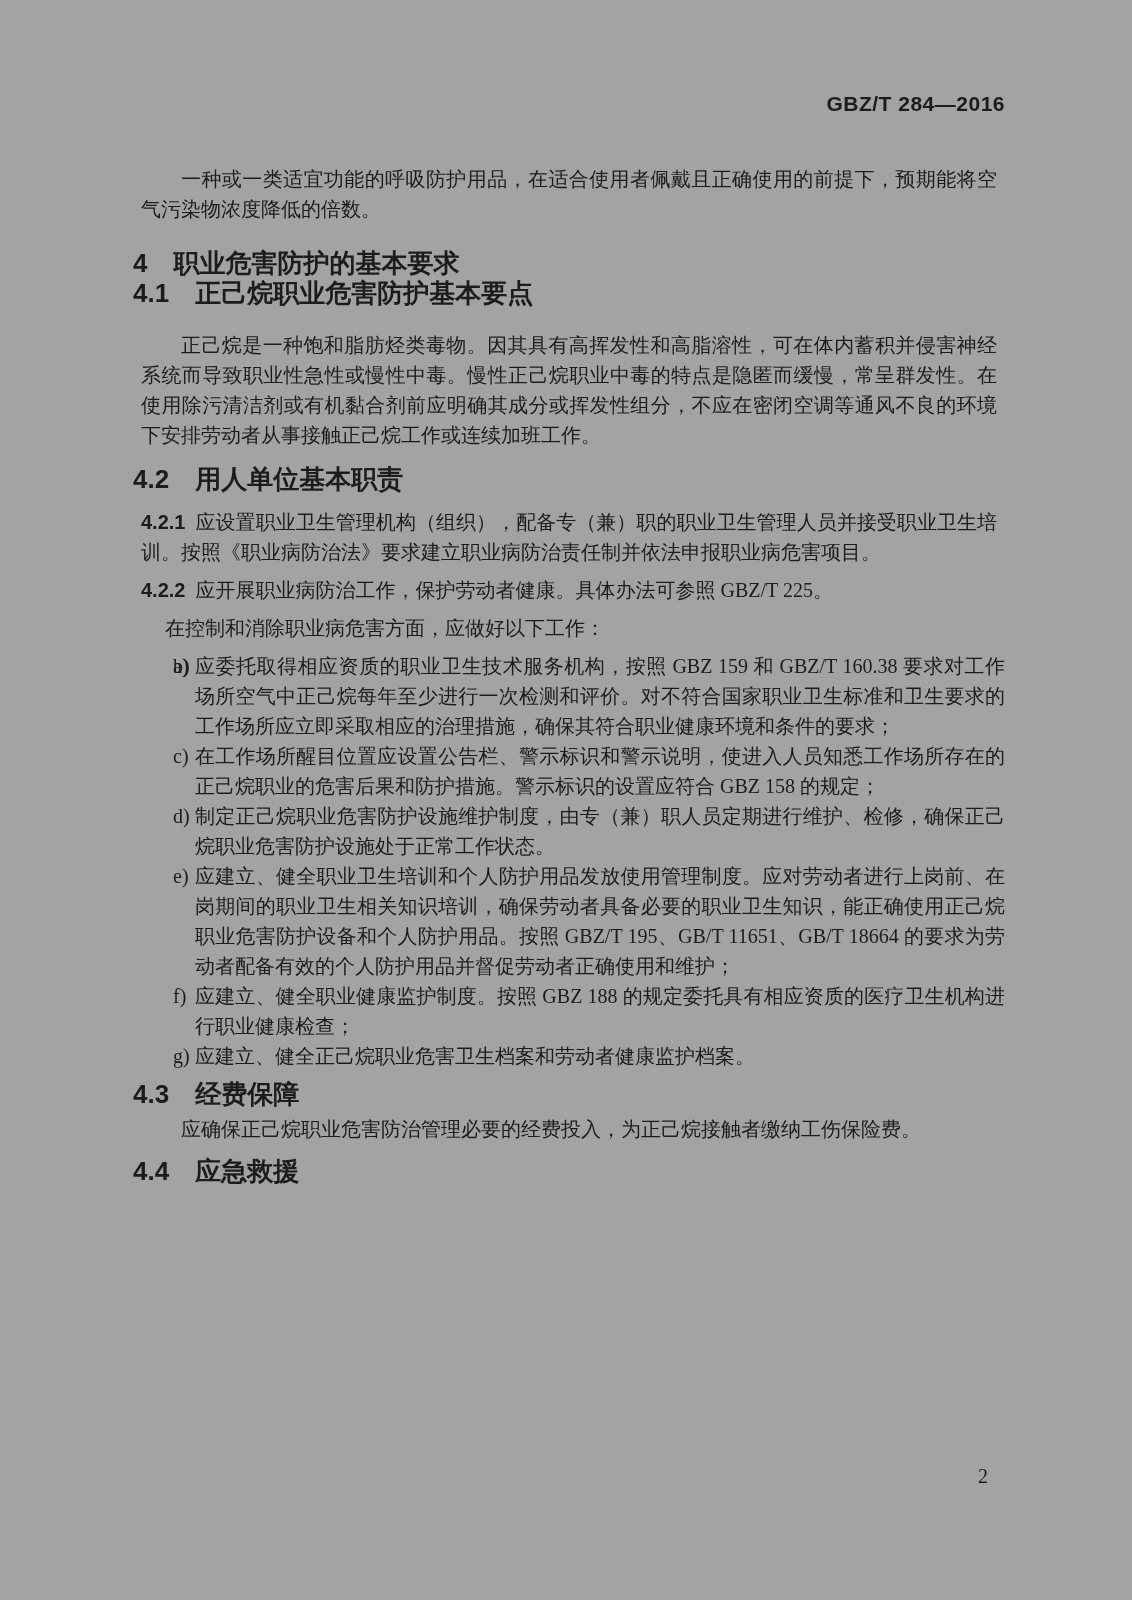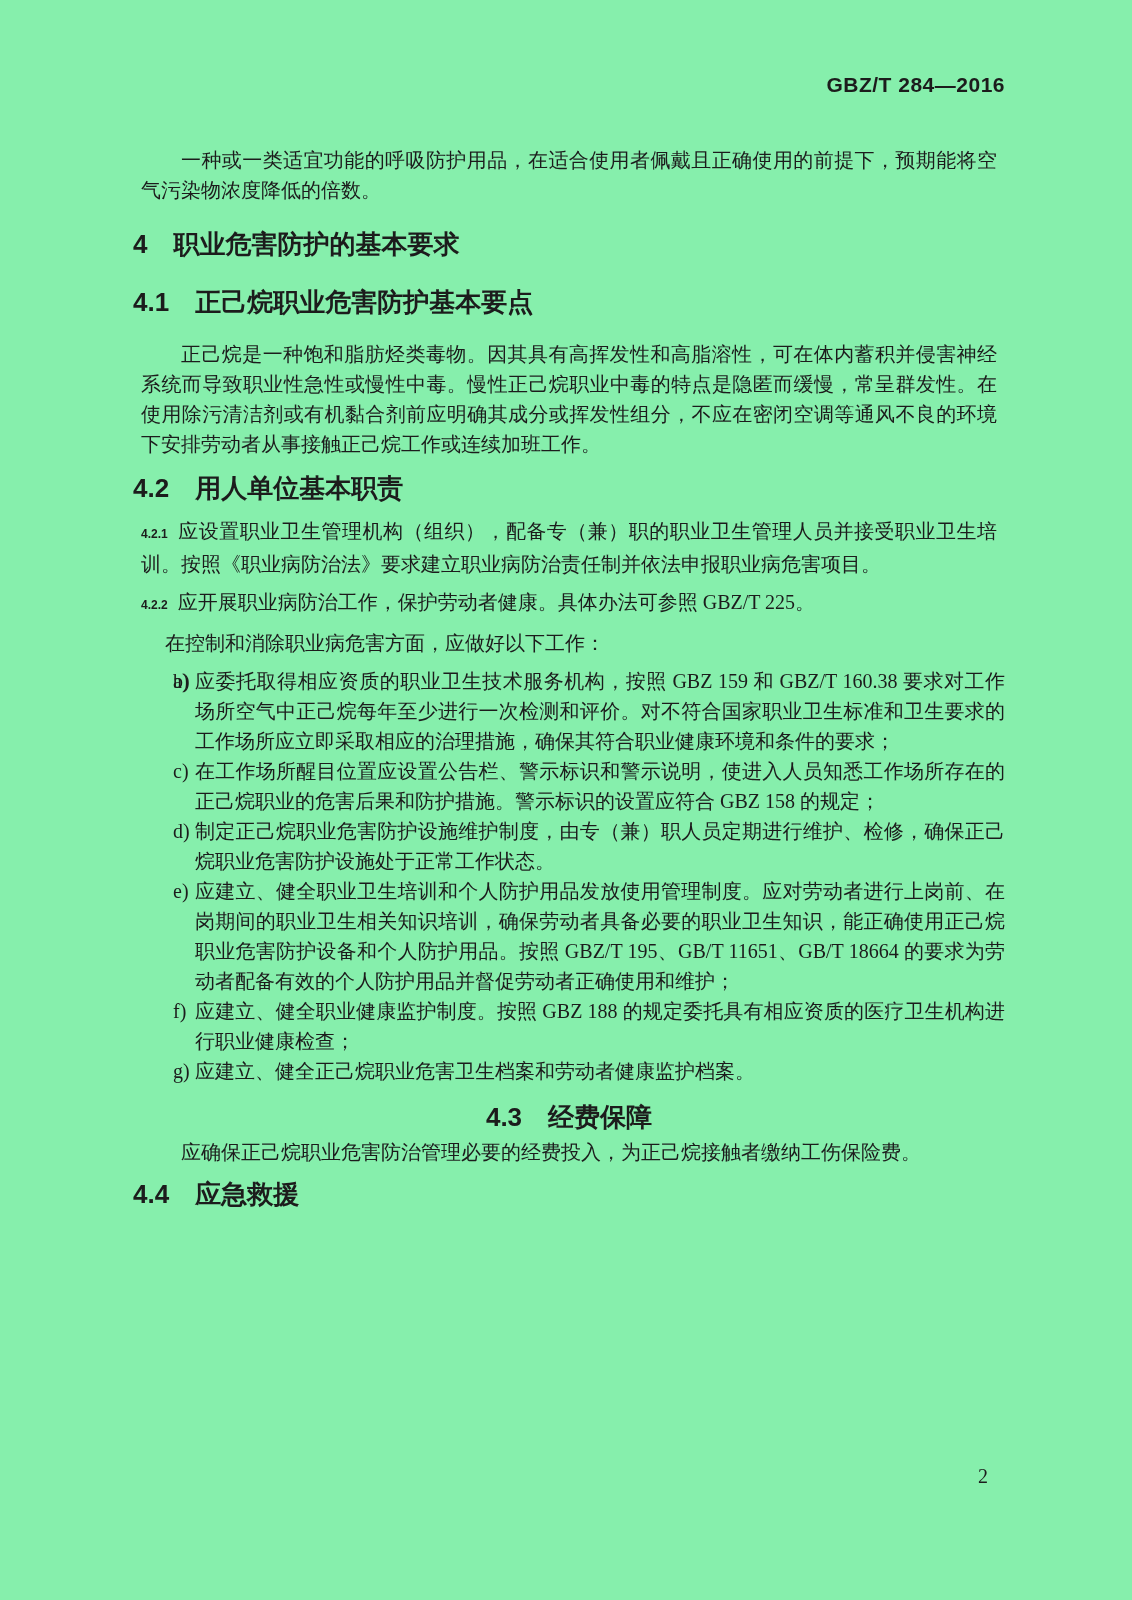--- a/index.html
+++ b/index.html
@@ -1,24 +1,24 @@
 <!DOCTYPE html>
 <html lang="zh"><head>
 <meta charset="utf-8">
 <style>
   html, body { margin: 0; padding: 0; background: #ffffff; }
   .page {
     position: relative;
     width: 1132px;
     height: 1600px;
     margin: 0 auto;
-    background: #86efac;
+    background: #a3a3a3;
     color: #1c1c1c;
     box-sizing: border-box;
-    padding: 73px 127px 0 133px;
+    padding: 92px 127px 0 133px;
     font-family: "Liberation Serif", "DejaVu Serif", serif;
     font-size: 20px;
     overflow: hidden;
   }
   .doc-header {
     text-align: right;
     font-family: "Liberation Sans", "DejaVu Sans", sans-serif;
     font-weight: 700;
     font-size: 21px;
     line-height: 24px;
@@ -30,39 +30,39 @@
     font-family: "Liberation Sans", "DejaVu Sans", sans-serif;
     font-weight: 700;
     font-size: 26px;
     line-height: 30px;
     margin: 0;
   }
   .h-num { margin-right: 26px; }
   .clause-num {
     font-family: "Liberation Sans", "DejaVu Sans", sans-serif;
     font-weight: 700;
-    font-size: 12px;
+    font-size: 20px;
     margin-right: 10px;
   }
   .lead-in { text-indent: 24px; }
   .list { margin-top: 2px; }
   .list-item {
     position: relative;
     padding-left: 62px;
     line-height: 30px;
     text-align: justify;
   }
   .list-label { position: absolute; left: 40px; top: 0; }
   .mt-intro { margin-top: 48px; }
   .mt-h4   { margin-top: 24px; }
-  .mt-h41  { margin-top: 28px; }
+  .mt-h41  { }
   .mt-p41  { margin-top: 22px; }
   .mt-h42  { margin-top: 14px; }
   .mt-c421 { margin-top: 13px; }
-  .mt-h43  { margin-top: 16px; text-align: center; }
+  .mt-h43  { margin-top: 8px; }
   .mt-p43  { margin-top: 5px; }
   .mt-h44  { margin-top: 12px; }
   .mt-p44  { margin-top: 15px; }
   .page-number {
     position: absolute;
     top: 1463px;
     left: 978px;
     font-size: 20px;
     line-height: 26px;
   }

